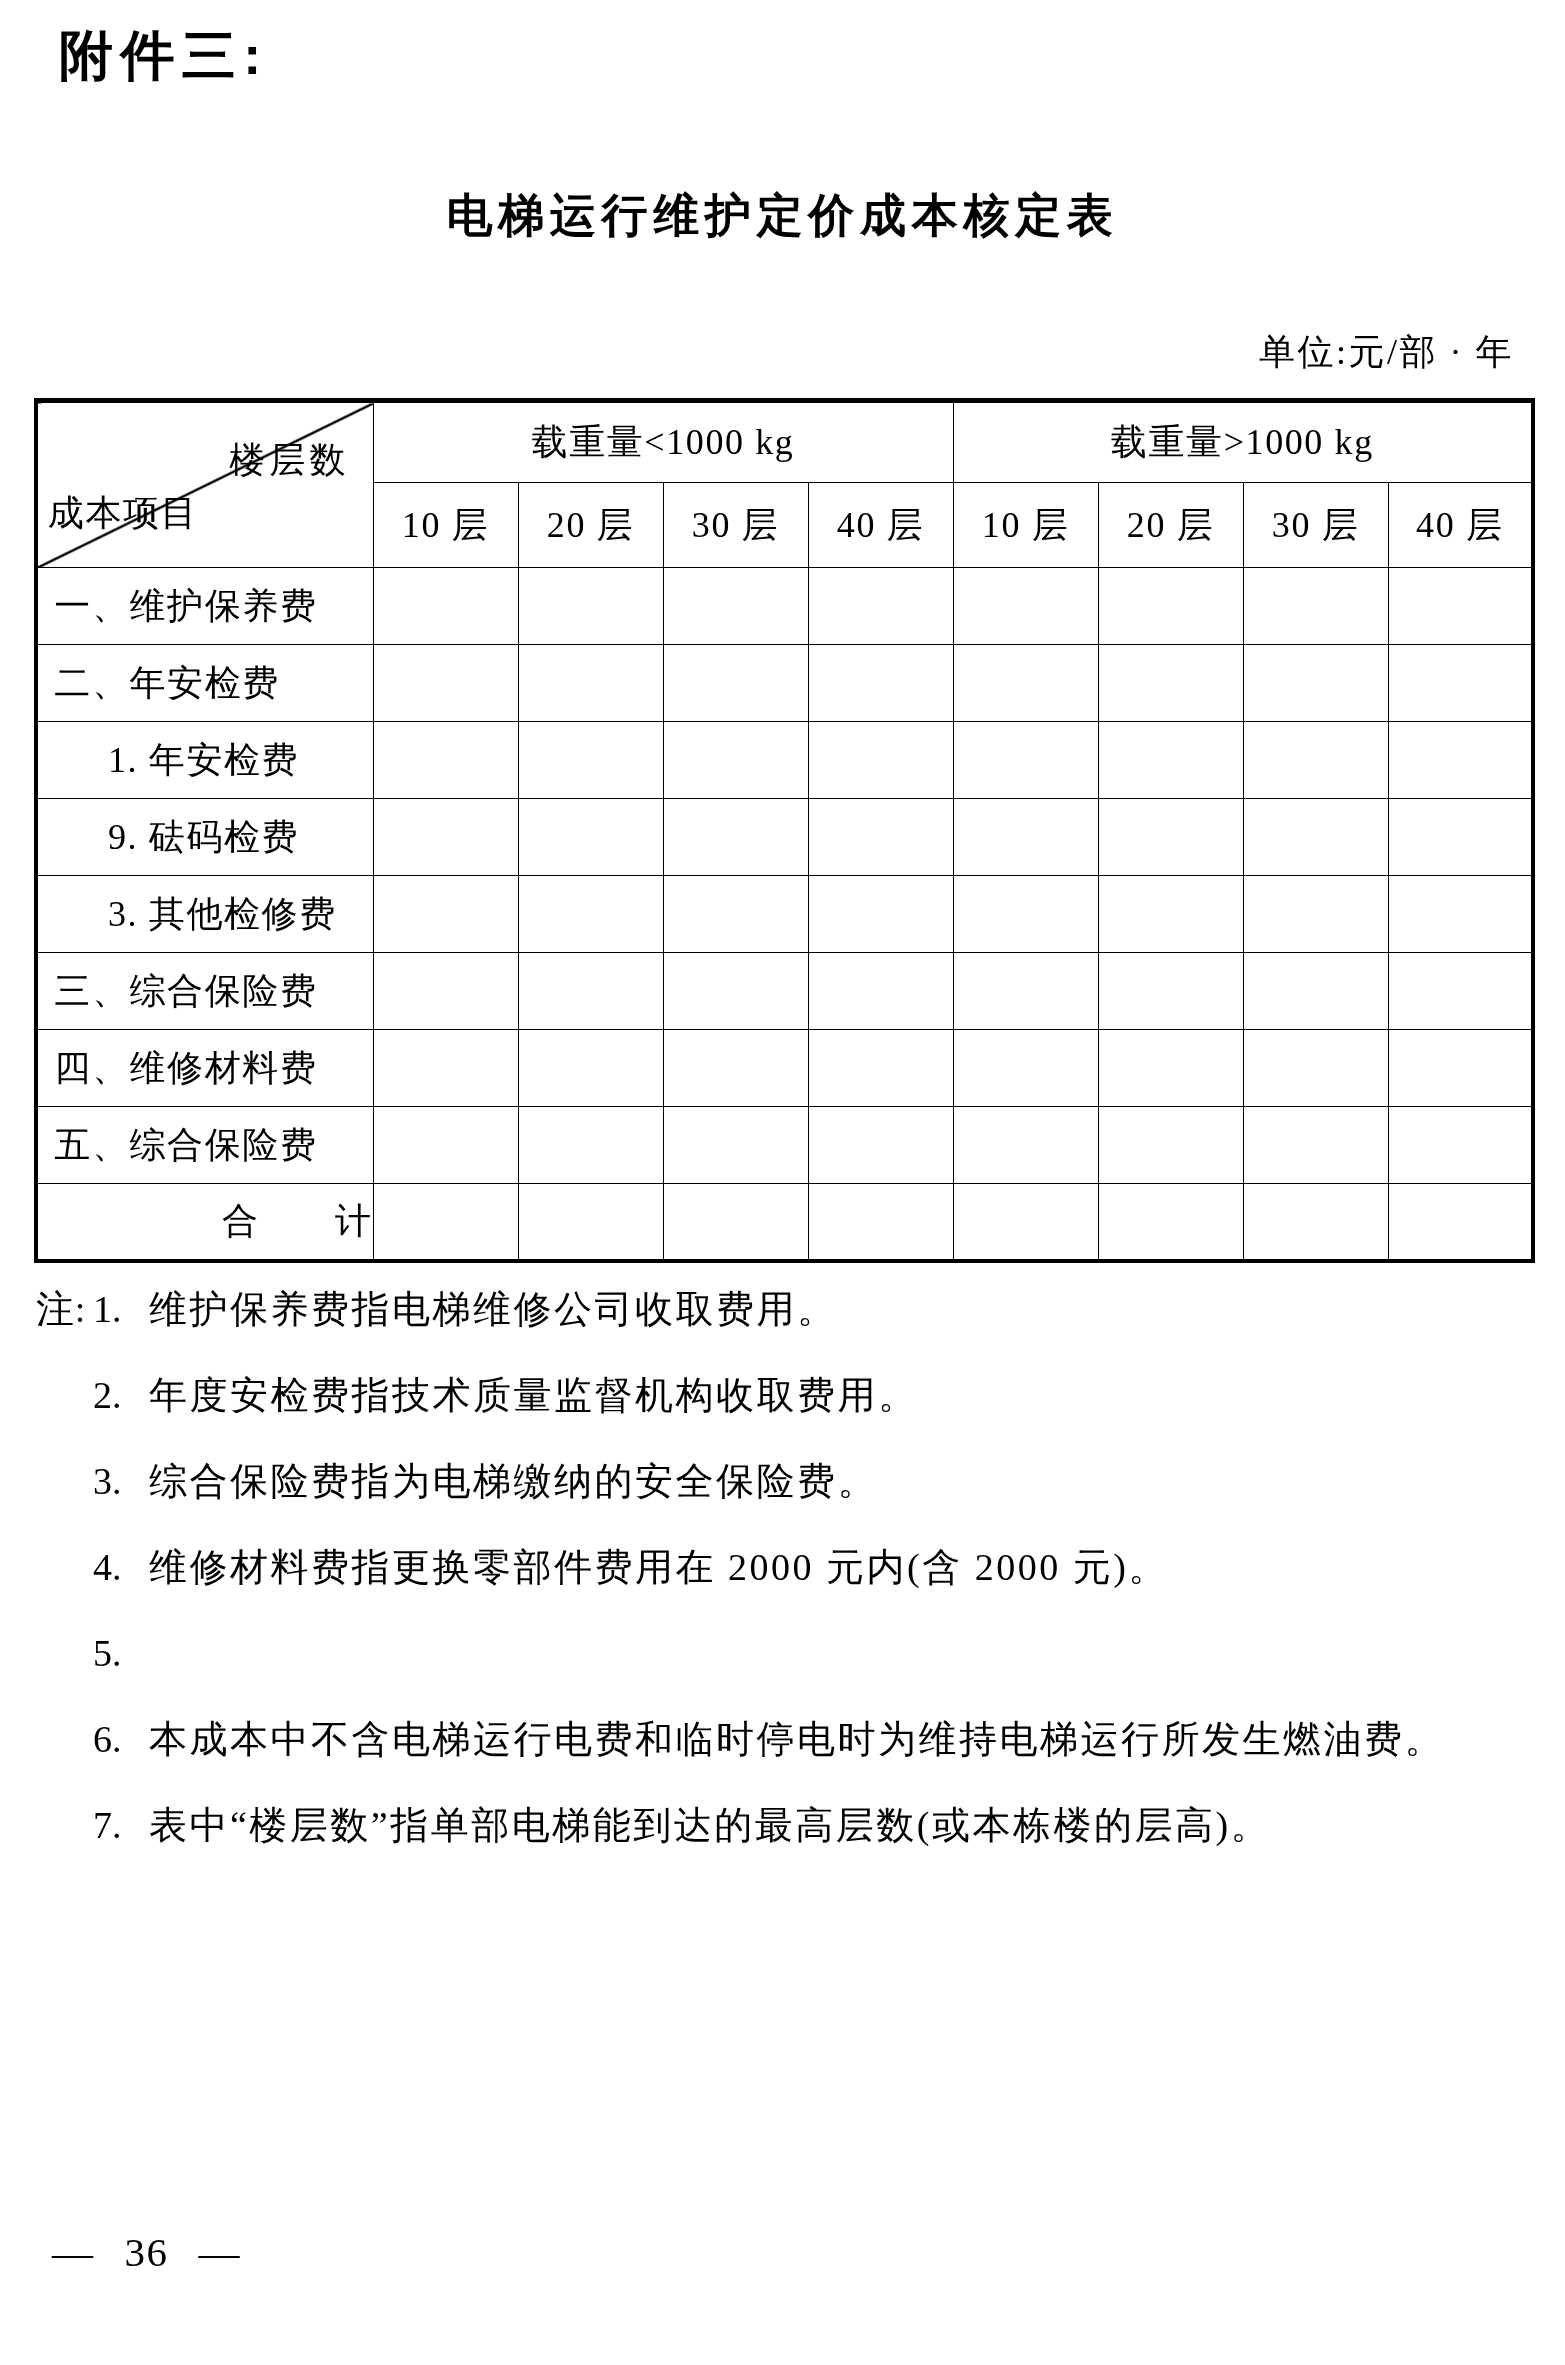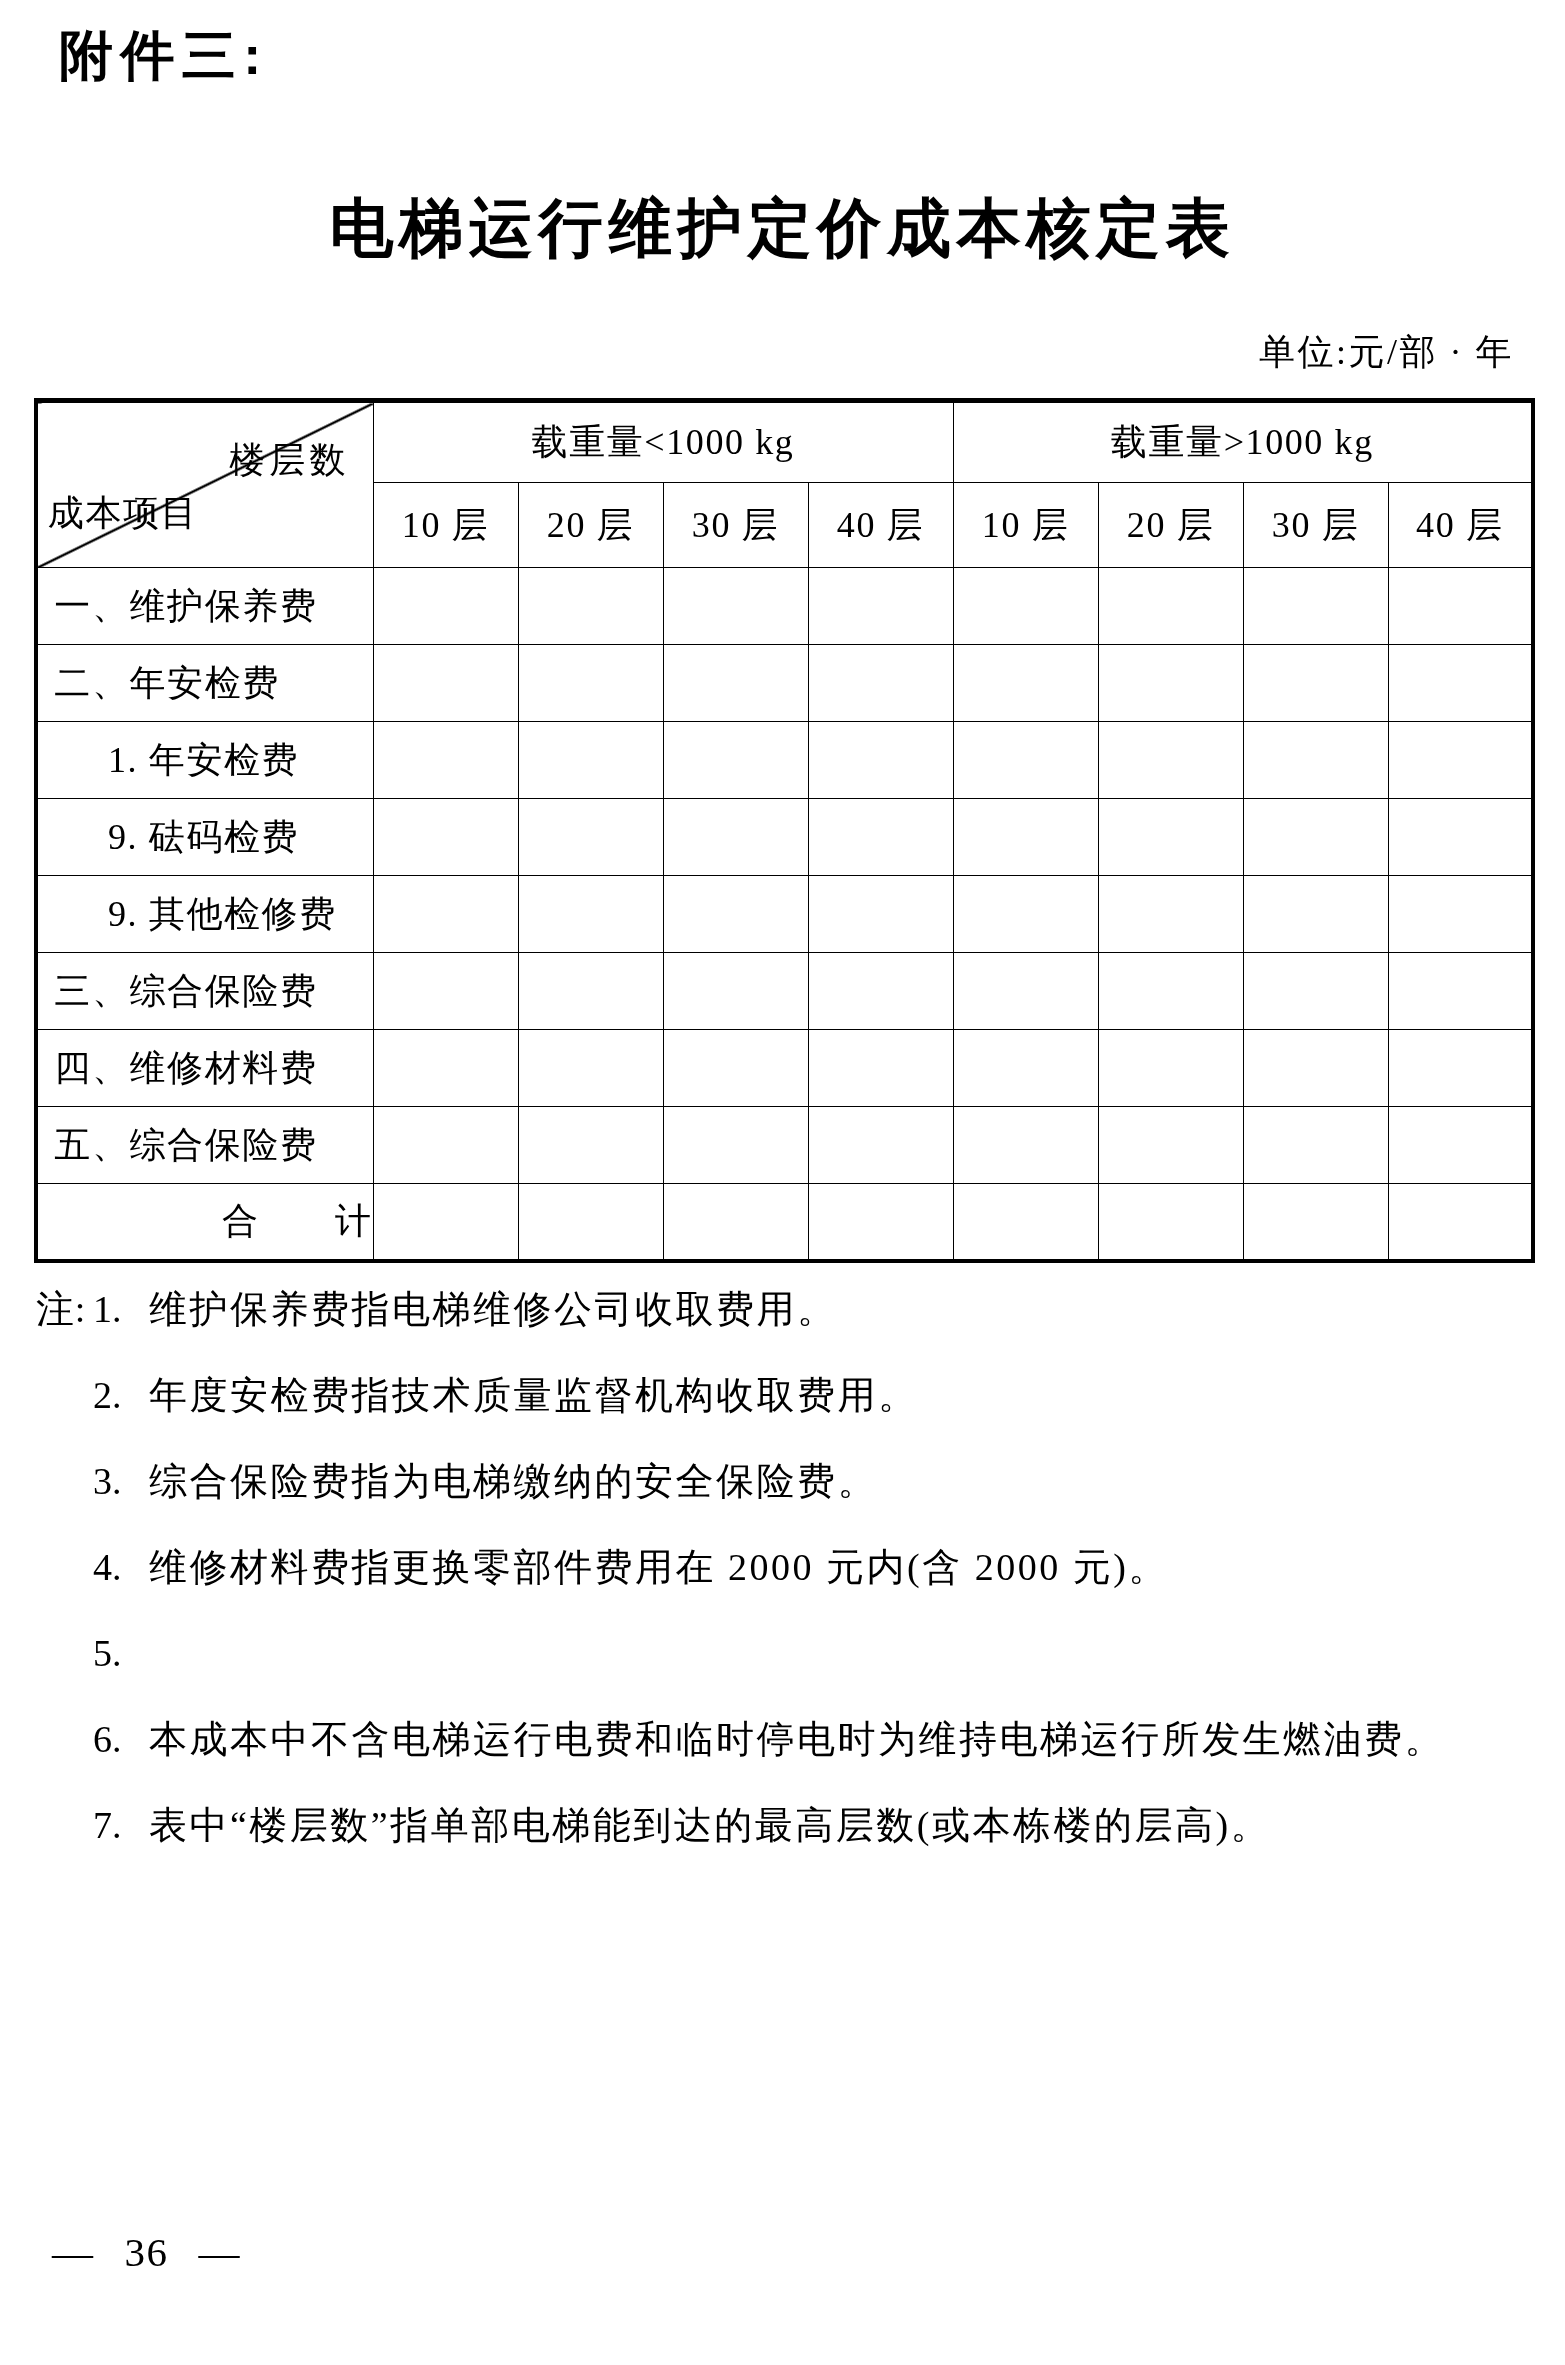--- a/index.html
+++ b/index.html
@@ -9,21 +9,21 @@
     position:relative;overflow:hidden;
     font-family:"Liberation Serif","DejaVu Serif",serif;
   }
   .attachment{
     position:absolute;left:59px;top:19.6px;
     font-family:"Liberation Sans","DejaVu Sans",sans-serif;
     font-weight:900;font-size:54px;letter-spacing:7.4px;
   }
   .title{
     position:absolute;left:0;right:0;top:185px;margin:0;
-    text-align:center;font-size:64px;font-weight:bold;letter-spacing:5.7px;
+    text-align:center;font-size:46px;font-weight:bold;letter-spacing:5.7px;
   }
   .unit{
     position:absolute;top:328px;right:51px;
     font-size:36px;letter-spacing:2.5px;
   }
   table.cost-table{
     position:absolute;left:34px;top:398px;
     width:1496px;table-layout:fixed;
     border-collapse:collapse;
     border:4.1px solid #000;border-top-width:5.7px;
@@ -143,21 +143,21 @@
         <td class="cell"></td>
         <td class="cell"></td>
         <td class="cell"></td>
         <td class="cell"></td>
         <td class="cell"></td>
         <td class="cell"></td>
         <td class="cell"></td>
         <td class="cell"></td>
       </tr>
       <tr>
-        <td class="label l2">9.  其他检修费</td>
+        <td class="label l2">3.  其他检修费</td>
         <td class="cell"></td>
         <td class="cell"></td>
         <td class="cell"></td>
         <td class="cell"></td>
         <td class="cell"></td>
         <td class="cell"></td>
         <td class="cell"></td>
         <td class="cell"></td>
       </tr>
       <tr>

